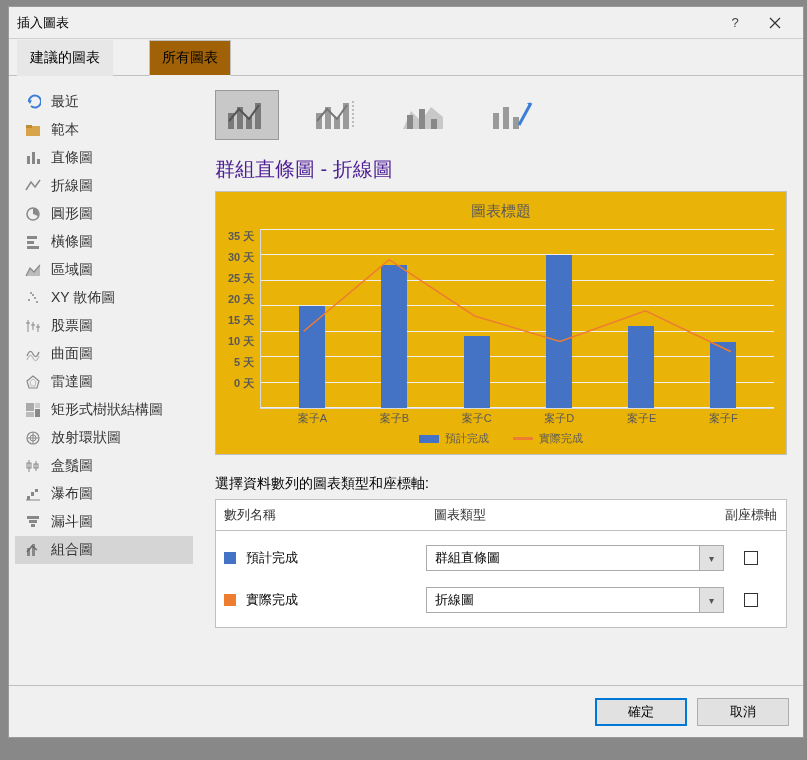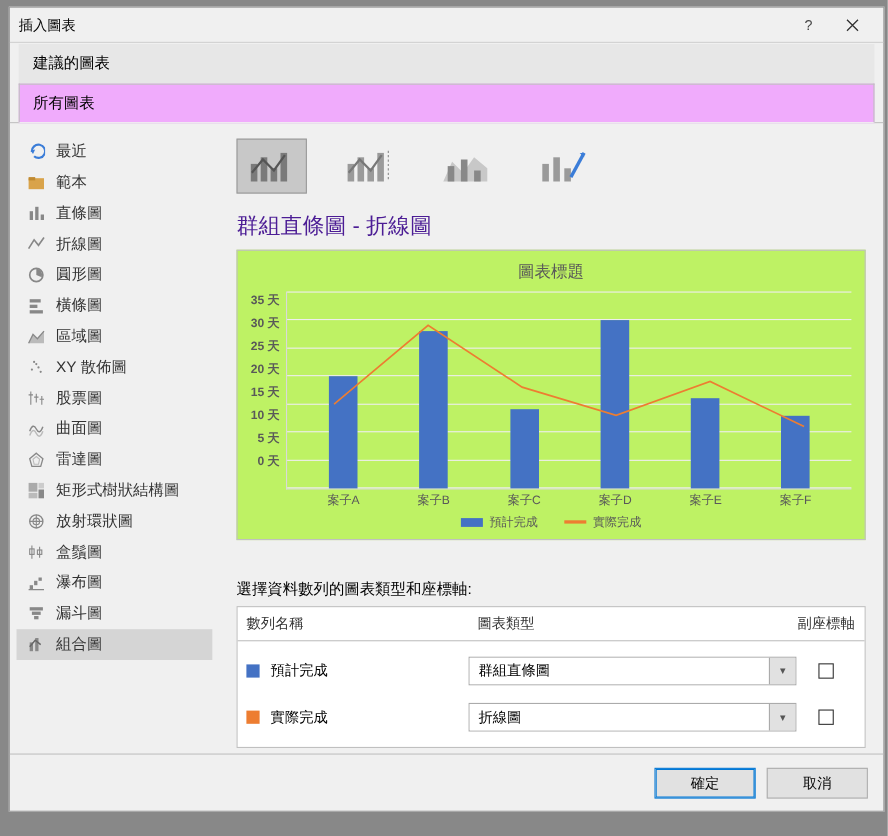--- a/index.html
+++ b/index.html
@@ -1,34 +1,34 @@
 <!DOCTYPE html>
 <html><head>
 <meta charset="utf-8">
 <style>
 * { box-sizing: border-box; margin: 0; padding: 0; font-family: "Microsoft JhengHei", "Segoe UI", sans-serif; }
 body { background: #888; width: 807px; height: 760px; position: relative; }
 .dialog { position: absolute; top: 6px; left: 8px; width: 796px; height: 732px; background: #f0f0f0; border: 1px solid #9b9b9b; display: flex; flex-direction: column; }
 .titlebar { height: 32px; display: flex; align-items: center; padding: 0 8px; border-bottom: 1px solid #d0d0d0; font-size: 13px; }
 .titlebar .title { flex: 1; }
 .titlebar .tbtn { width: 40px; height: 32px; display: flex; align-items: center; justify-content: center; font-size: 13px; color: #444; cursor: pointer; }
-.tabs { display: flex; padding: 0 8px; font-size: 14px; border-bottom: 1px solid #c0c0c0; flex-direction: column; }
+.tabs { display: flex; padding: 0 8px; font-size: 14px; border-bottom: 1px solid #c0c0c0; }
 .tab { padding: 8px 12px; border: 1px solid transparent; background: #e7e7e7; cursor: pointer; position: relative; top: 1px; }
-.tab.active { background: #f0abfc; border-color: #c0c0c0; border-bottom-color: #f0f0f0; }
+.tab.active { background: #a16207; border-color: #c0c0c0; border-bottom-color: #f0f0f0; margin-left: 36px; }
 .body { flex: 1; display: flex; overflow: hidden; }
 .sidebar { width: 190px; padding: 12px 6px; font-size: 14px; overflow-y: auto; }
 .side-item { display: flex; align-items: center; gap: 8px; padding: 4px 8px; height: 28px; cursor: pointer; color: #333; }
 .side-item.selected { background: #d5d5d5; }
 .side-item .icon { width: 20px; height: 16px; display: flex; align-items: center; justify-content: center; color: #666; }
 .main { flex: 1; padding: 14px 16px 14px 16px; display: flex; flex-direction: column; overflow: hidden; }
 .subtypes { display: flex; gap: 24px; align-items: center; margin-bottom: 16px; }
 .subtype { width: 64px; height: 50px; display: flex; align-items: center; justify-content: center; border: 1px solid transparent; cursor: pointer; }
 .subtype.selected { background: #c8c8c8; border: 1px solid #999; }
 .chart-heading { font-size: 20px; color: #4c1d95; margin-bottom: 8px; }
-.preview-frame { border: 1px solid #c0c0c0; background: #bef264; padding: 10px 12px 8px 12px; margin-bottom: 36px; }
+.preview-frame { border: 1px solid #c0c0c0; background: #eab308; padding: 10px 12px 8px 12px; margin-bottom: 20px; }
 .chart-title { text-align: center; font-size: 15px; color: #595959; margin-bottom: 8px; }
 .chart-area { position: relative; height: 180px; display: flex; }
 .yaxis { display: flex; flex-direction: column; justify-content: space-between; align-items: flex-end; font-size: 11px; color: #595959; padding-right: 6px; padding-bottom: 18px; font-weight: bold; }
 .plot { flex: 1; position: relative; border-left: 1px solid #d9d9d9; border-bottom: 1px solid #d9d9d9; }
 .grid { position: absolute; inset: 0; display: flex; flex-direction: column; justify-content: space-between; }
 .gline { border-top: 1px solid #eee; height: 0; }
 .bars { position: absolute; inset: 0; display: flex; align-items: flex-end; justify-content: space-around; padding: 0 10px; }
 .bar { width: 26px; background: #4472c4; }
 .xlabels { position: absolute; left: 0; right: 0; bottom: -18px; display: flex; justify-content: space-around; padding: 0 10px; font-size: 11px; color: #595959; }
 .line-svg { position: absolute; inset: 0; width: 100%; height: 100%; }

